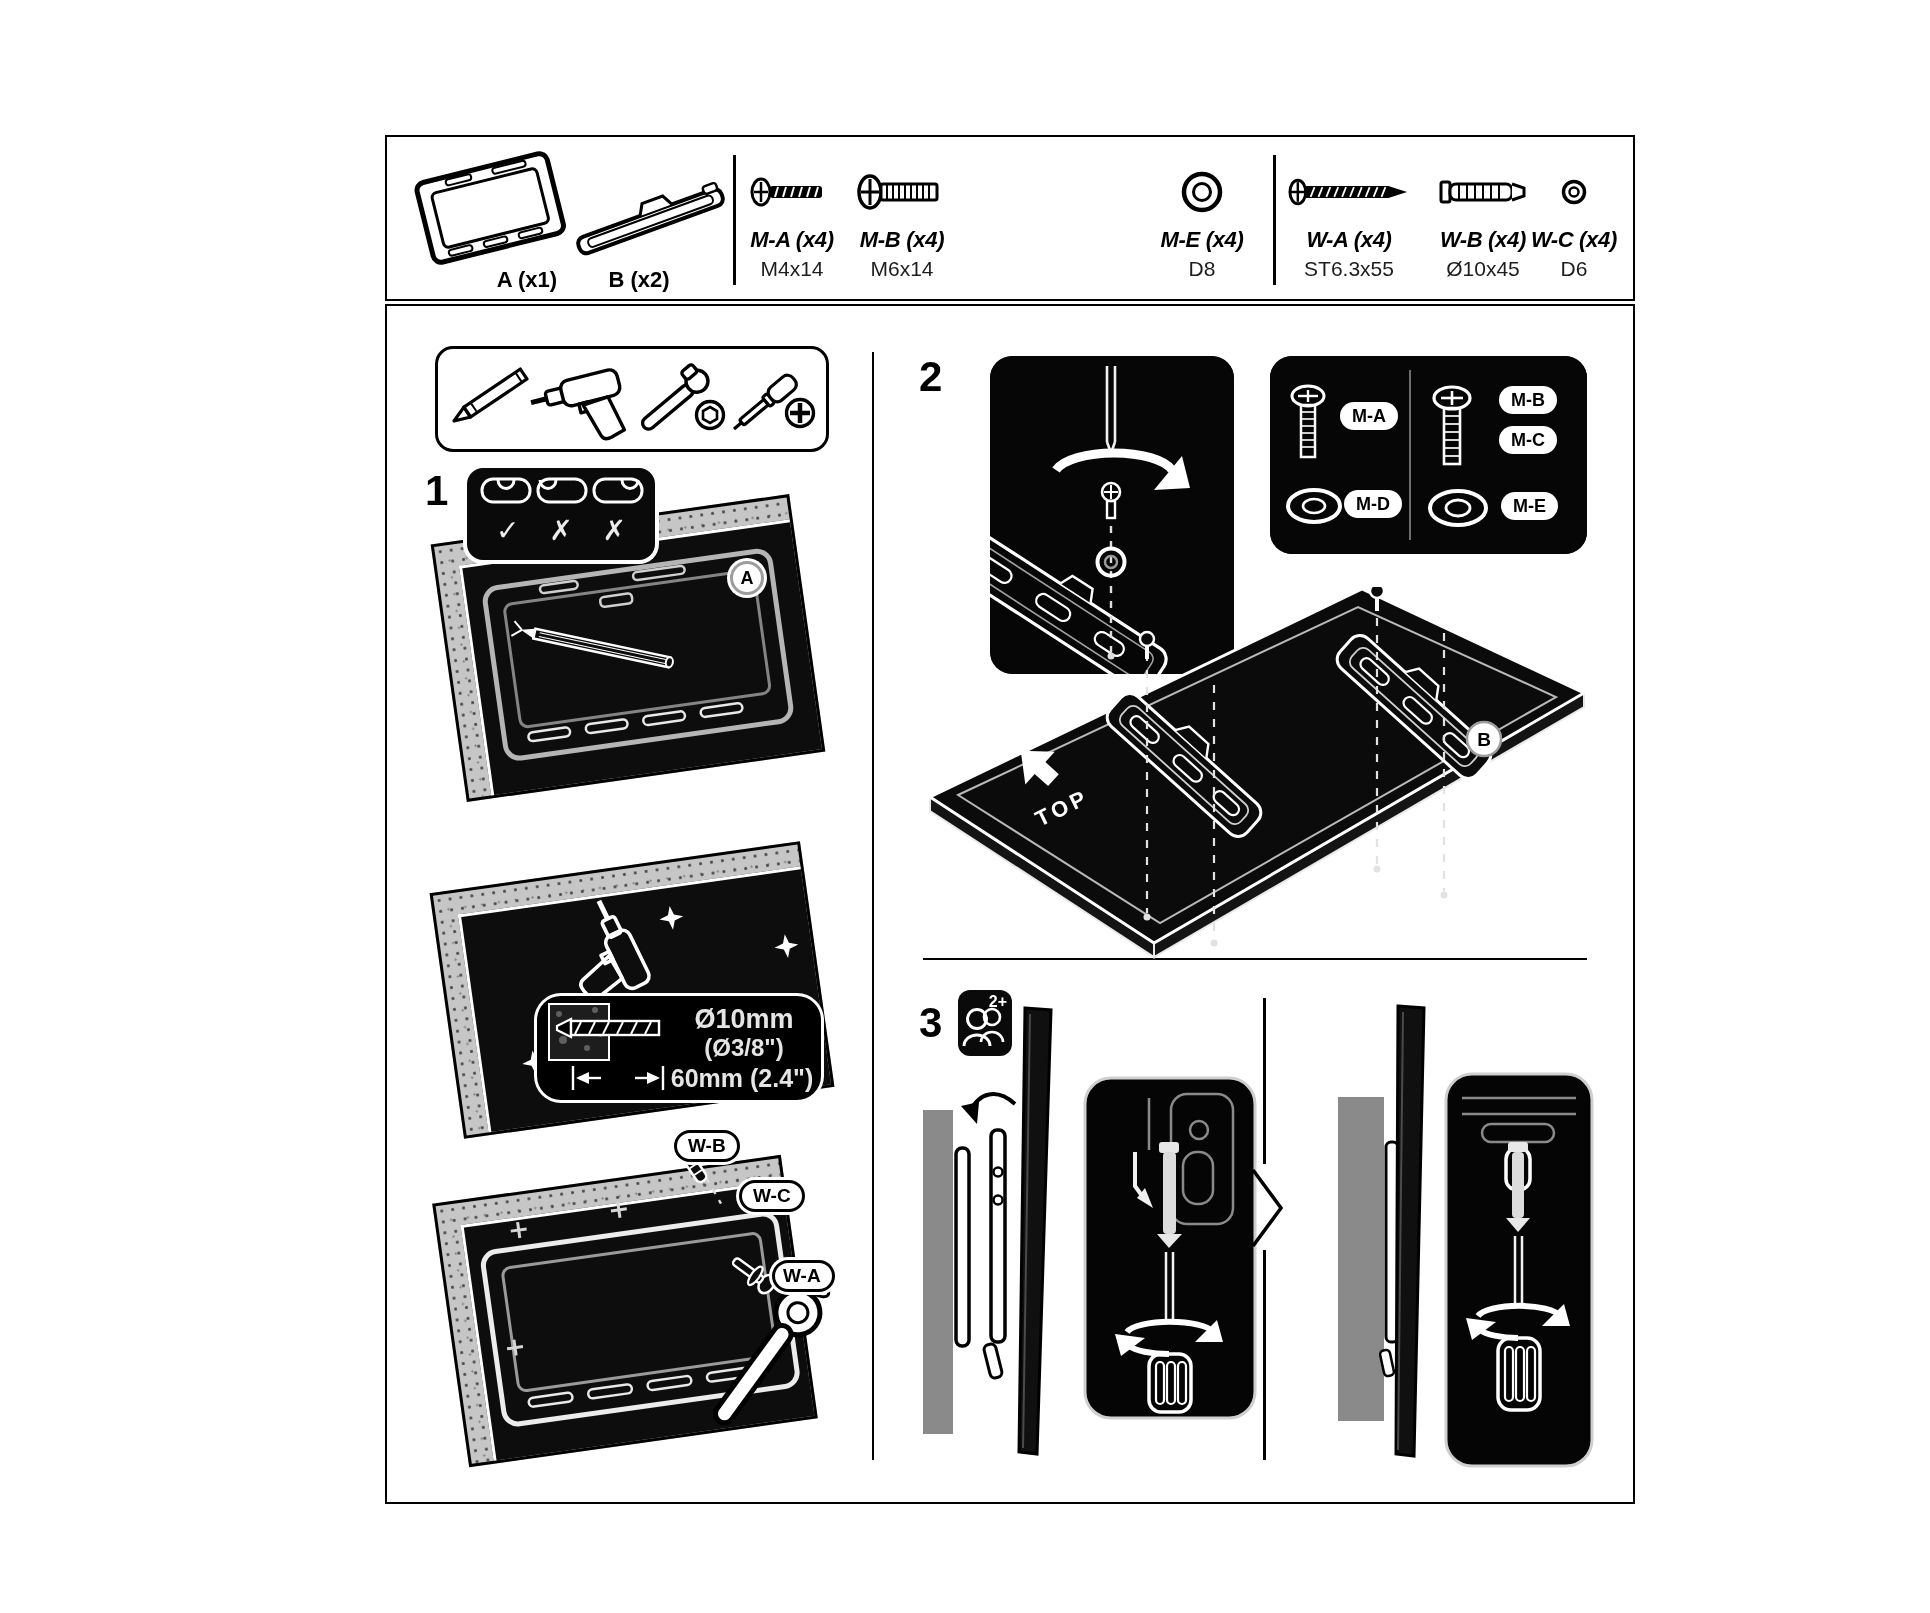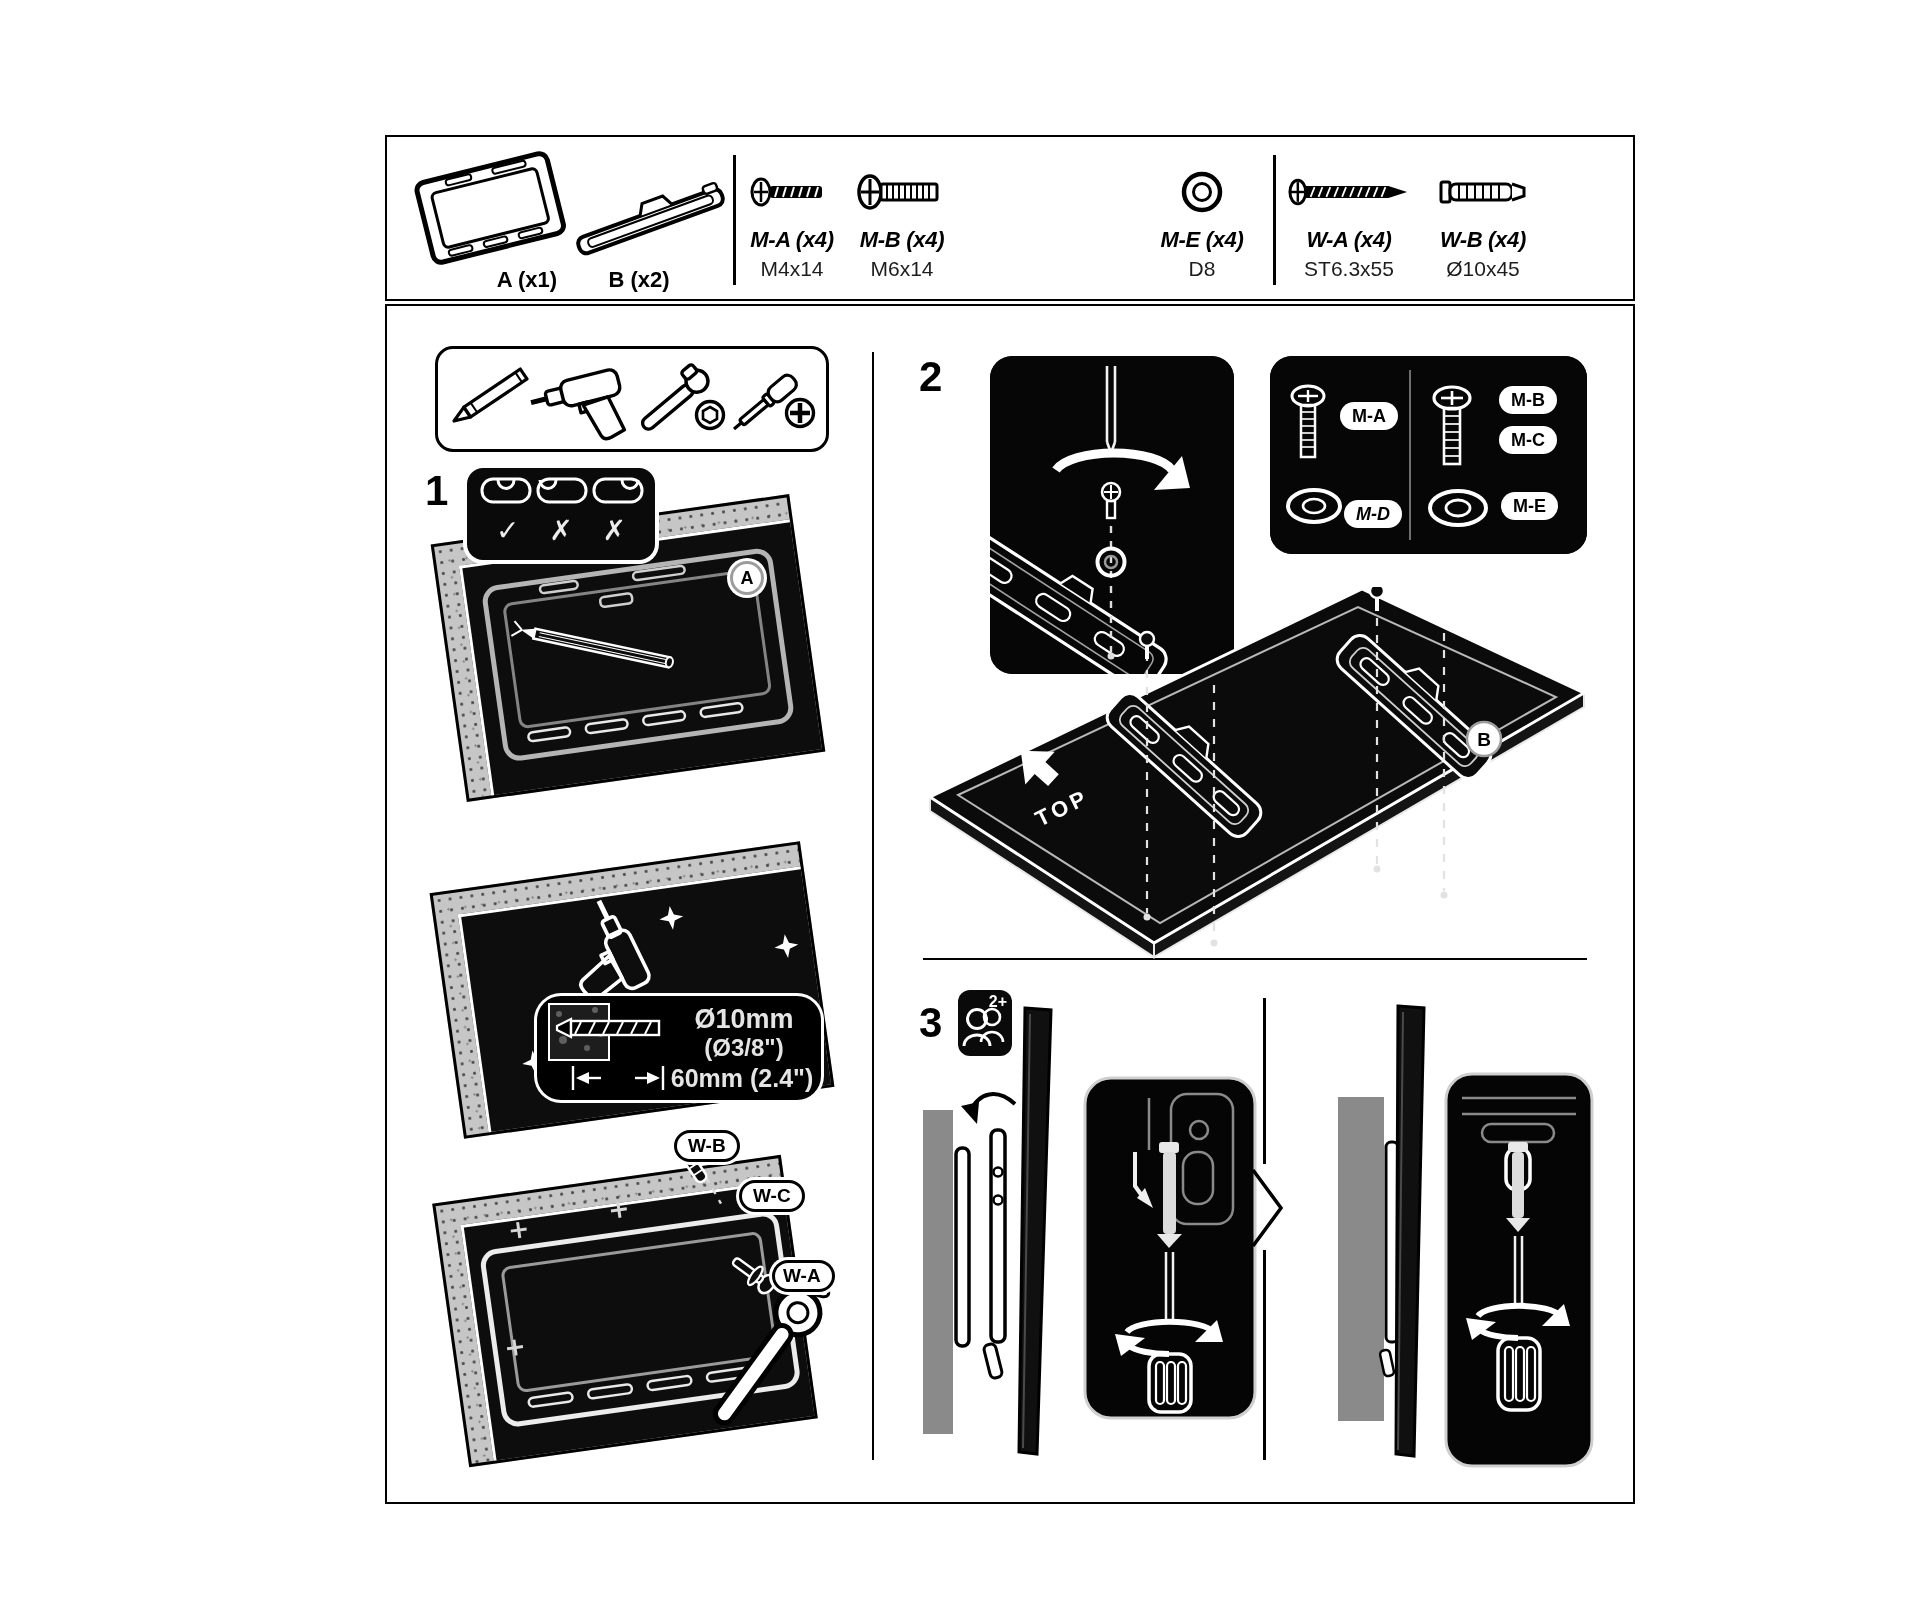--- a/index.html
+++ b/index.html
@@ -168,20 +168,30 @@
             <line x1="58" y1="11" x2="58" y2="25"></line>
               <line x1="66" y1="11" x2="66" y2="25"></line>
           </g>
           <path d="M79,10 l12,4 l0,8 l-12,4" fill="#fff" stroke="#000" stroke-width="3"></path>
         </svg>
       </div>
       <div class="part-name">W-B (x4)</div>
       <div class="part-spec">Ø10x45</div>
     </div>
 
+    <div class="part" style="left:1125px;top:20px;">
+      <div class="part-iconzone">
+        <svg width="44" height="44" viewBox="0 0 44 44">
+          <circle cx="22" cy="22" r="10.5" fill="#fff" stroke="#000" stroke-width="3.5"></circle>
+          <circle cx="22" cy="22" r="4.5" fill="#fff" stroke="#000" stroke-width="2.5"></circle>
+        </svg>
+      </div>
+      <div class="part-name">W-C (x4)</div>
+      <div class="part-spec">D6</div>
+    </div>
   </section>
 
   <section class="box" style="left:385px;top:304px;width:1250px;height:1200px;">
 
     <div class="divider" style="left:485px;top:46px;width:2px;height:1108px;"></div>
     <div class="divider" style="left:536px;top:652px;width:664px;height:2px;"></div>
 
     <div class="toolsbox" style="left:48px;top:40px;width:388px;height:100px;">
       <svg width="381" height="93" viewBox="0 0 381 93">
         <g transform="translate(16,72) rotate(-34)" stroke="#000" fill="#fff" stroke-width="3.2" stroke-linejoin="round">
@@ -465,21 +475,21 @@
             <line x1="-8" y1="50" x2="8" y2="50"></line>
               <line x1="-8" y1="58" x2="8" y2="58"></line>
           </g>
         </g>
         <g transform="translate(188,152)" stroke="#fff" fill="none">
           <ellipse cx="0" cy="0" rx="28" ry="17" stroke-width="4"></ellipse>
           <ellipse cx="0" cy="0" rx="12" ry="8" stroke-width="2.8"></ellipse>
         </g>
       </svg>
       <span class="pill" style="left:70px;top:46px;">M-A</span>
-      <span class="pill" style="left:74px;top:144px;font-style:italic;">M-D</span>
+      <span class="pill" style="left:74px;top:134px;">M-D</span>
       <span class="pill" style="left:229px;top:30px;">M-B</span>
       <span class="pill" style="left:229px;top:70px;">M-C</span>
       <span class="pill" style="left:231px;top:136px;">M-E</span>
     </div>
 
     <svg class="abs" style="left:535px;top:281px;" width="670" height="372" viewBox="0 0 670 372">
       <polygon points="8,210 232,356 232,370 8,224" fill="#141414" stroke="#e8e8e8" stroke-width="2"></polygon>
       <polygon points="232,356 662,106 662,120 232,370" fill="#141414" stroke="#e8e8e8" stroke-width="2"></polygon>
       <polygon points="8,210 440,2 662,106 232,356" fill="#0b0b0b" stroke="#fff" stroke-width="3"></polygon>
       <polygon points="36,208 436,20 634,110 238,336" fill="none" stroke="#b9b9b9" stroke-width="2"></polygon>

